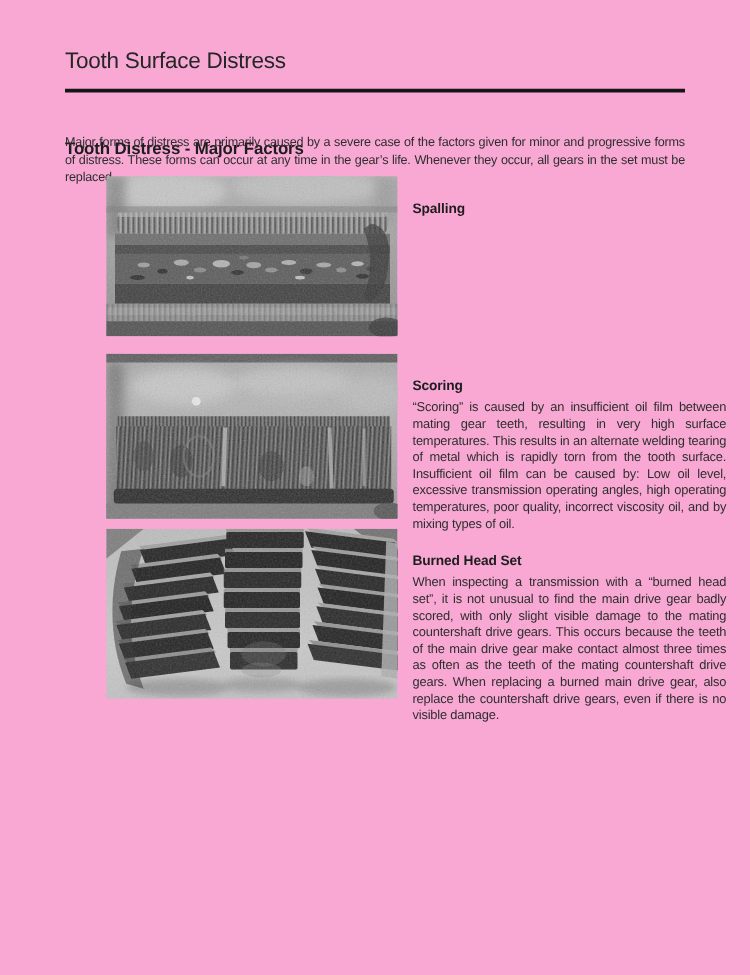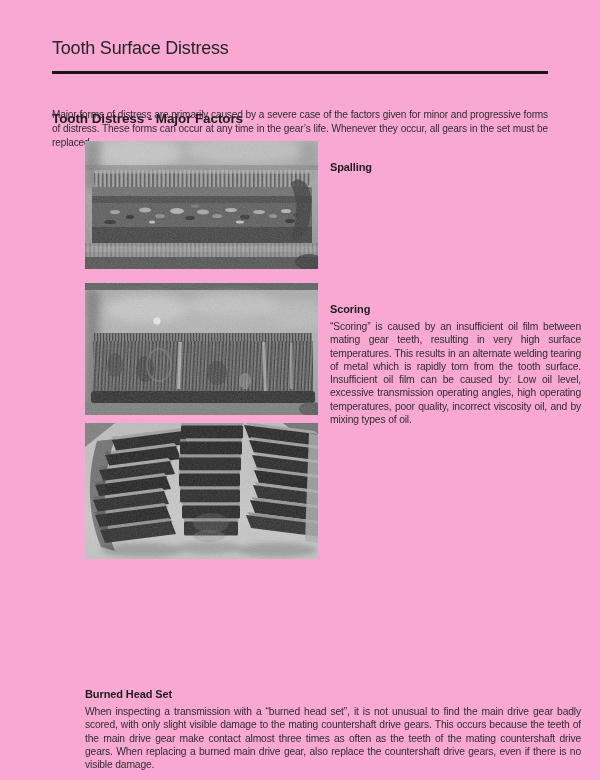--- a/index.html
+++ b/index.html
@@ -31,21 +31,21 @@
     position:absolute; left:52px; top:108px; width:496px;
     font-size:10.1px; line-height:14px; letter-spacing:-0.15px;
     text-align:justify; color:#2e2e2e;
   }
   .section {
     position:absolute; left:52px; width:496px;
     display:flex; gap:12px;margin-left:33px;
   }
   .sec-1 { top:141px; }
   .sec-2 { top:283px; }
-  .sec-3 { top:423px;flex-direction:column; }
+  .sec-3 { top:423px; }
   .photo-frame { flex:0 0 233px; }
   .photo-frame svg { display:block; }
   .sec-text { flex:1; padding-top:20px; min-width:0; }
   .sec-heading {
     font-size:11px; font-weight:700; color:#1d1d1d;
     letter-spacing:-0.1px; margin-bottom:5px;
   }
   .sec-body {
     font-size:10.3px; line-height:13.3px; letter-spacing:-0.15px;
     text-align:justify; color:#2e2e2e;

